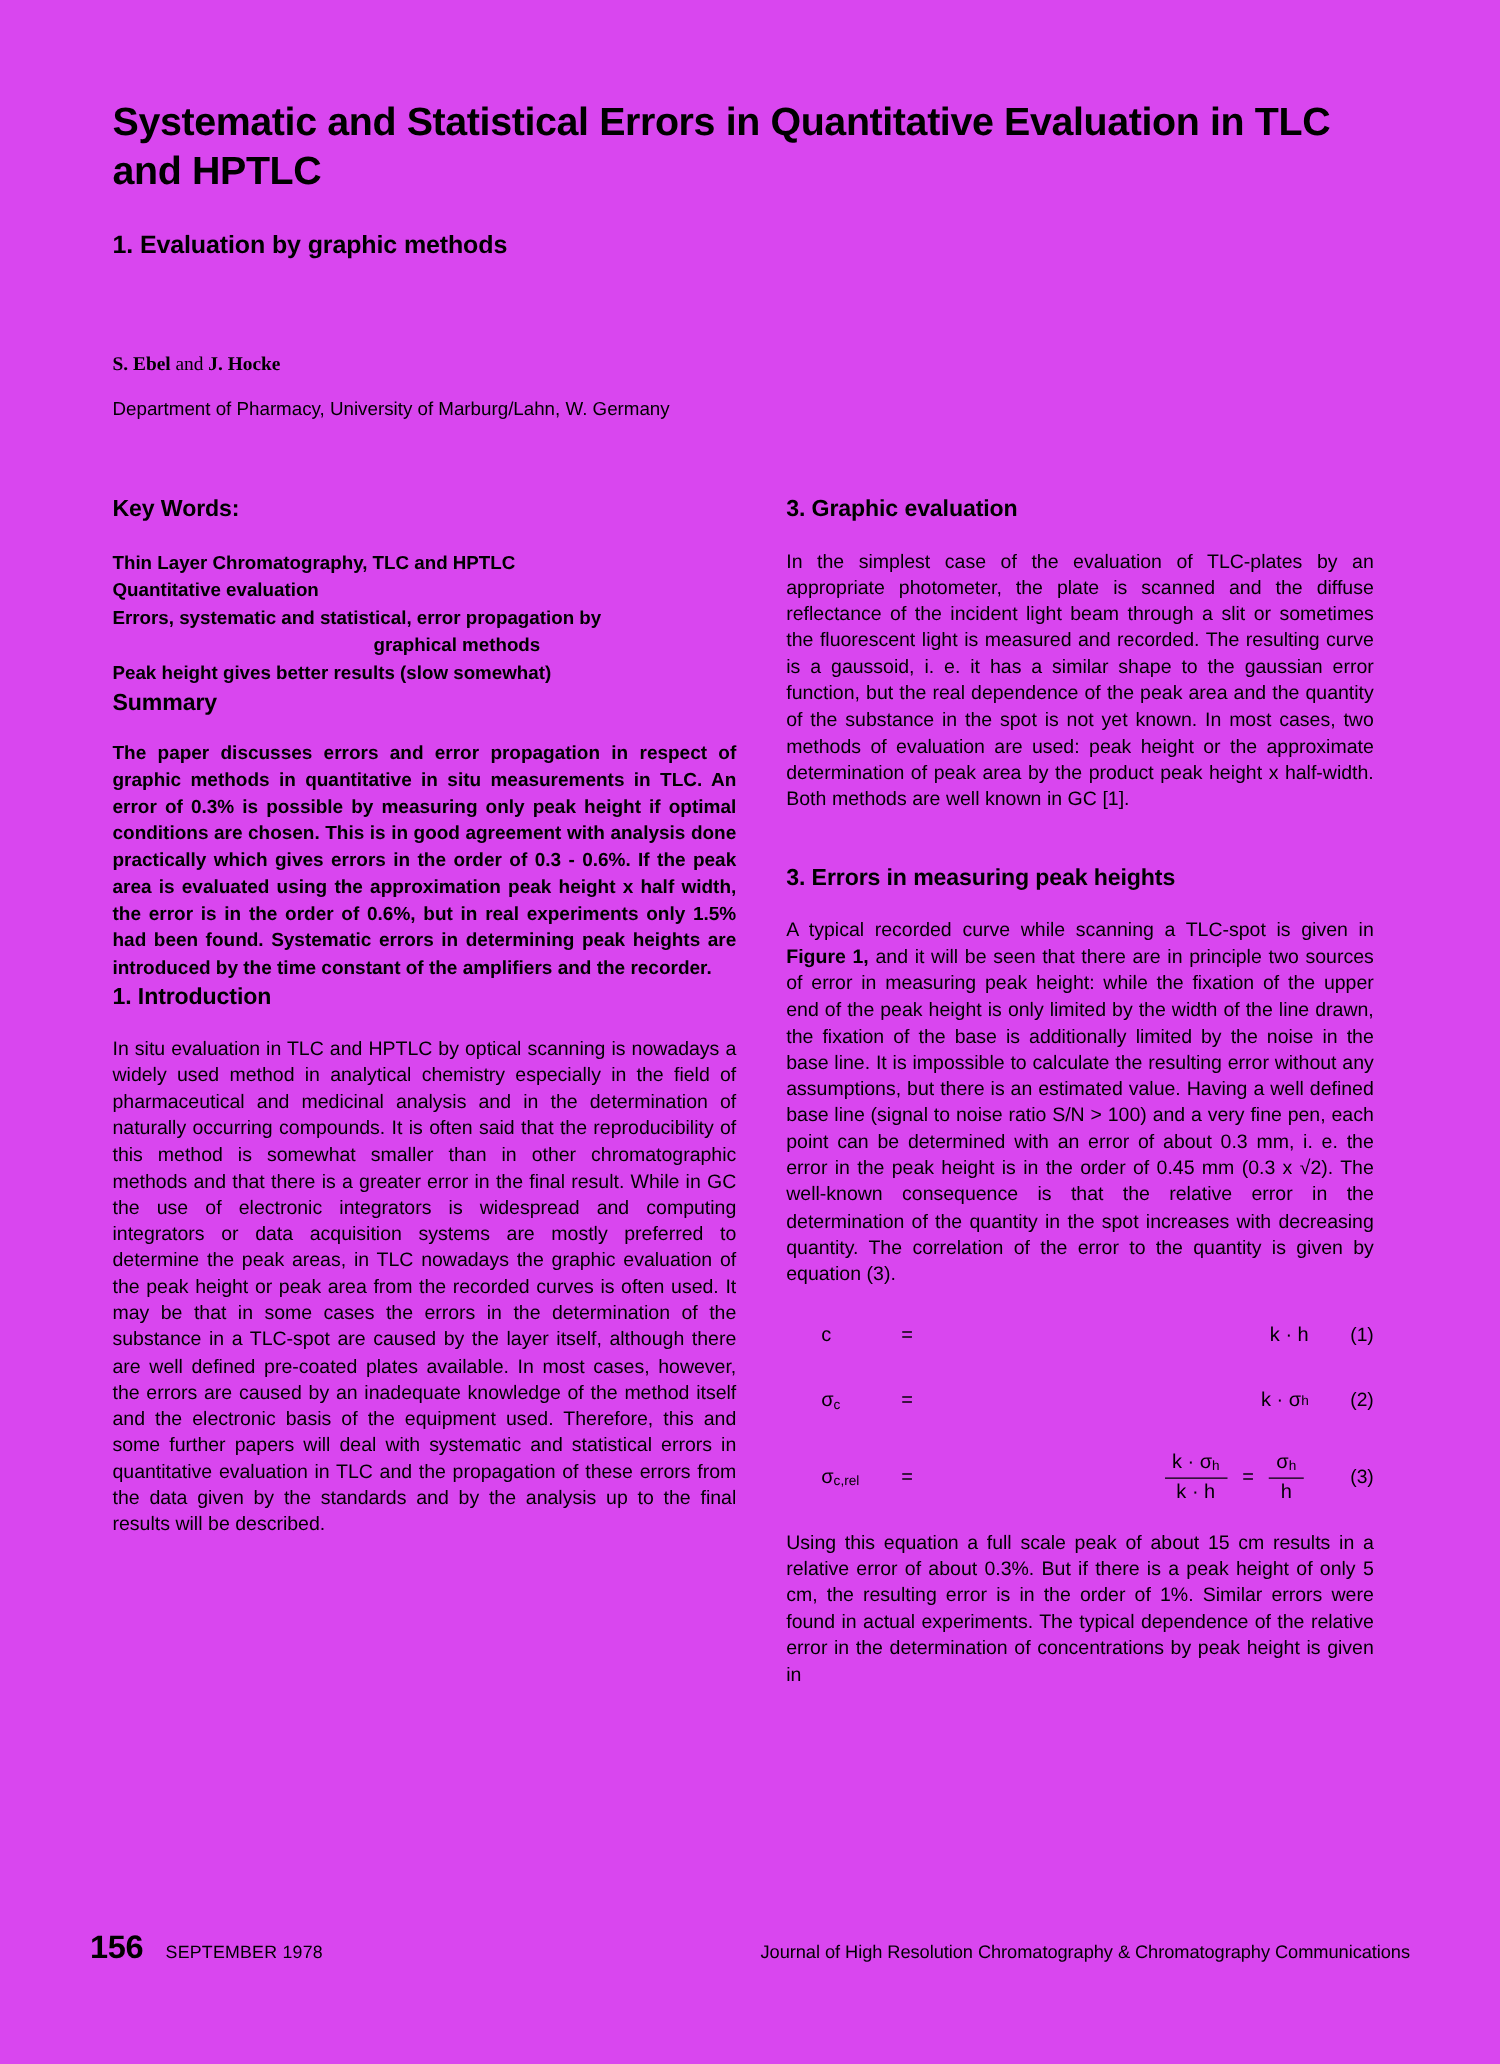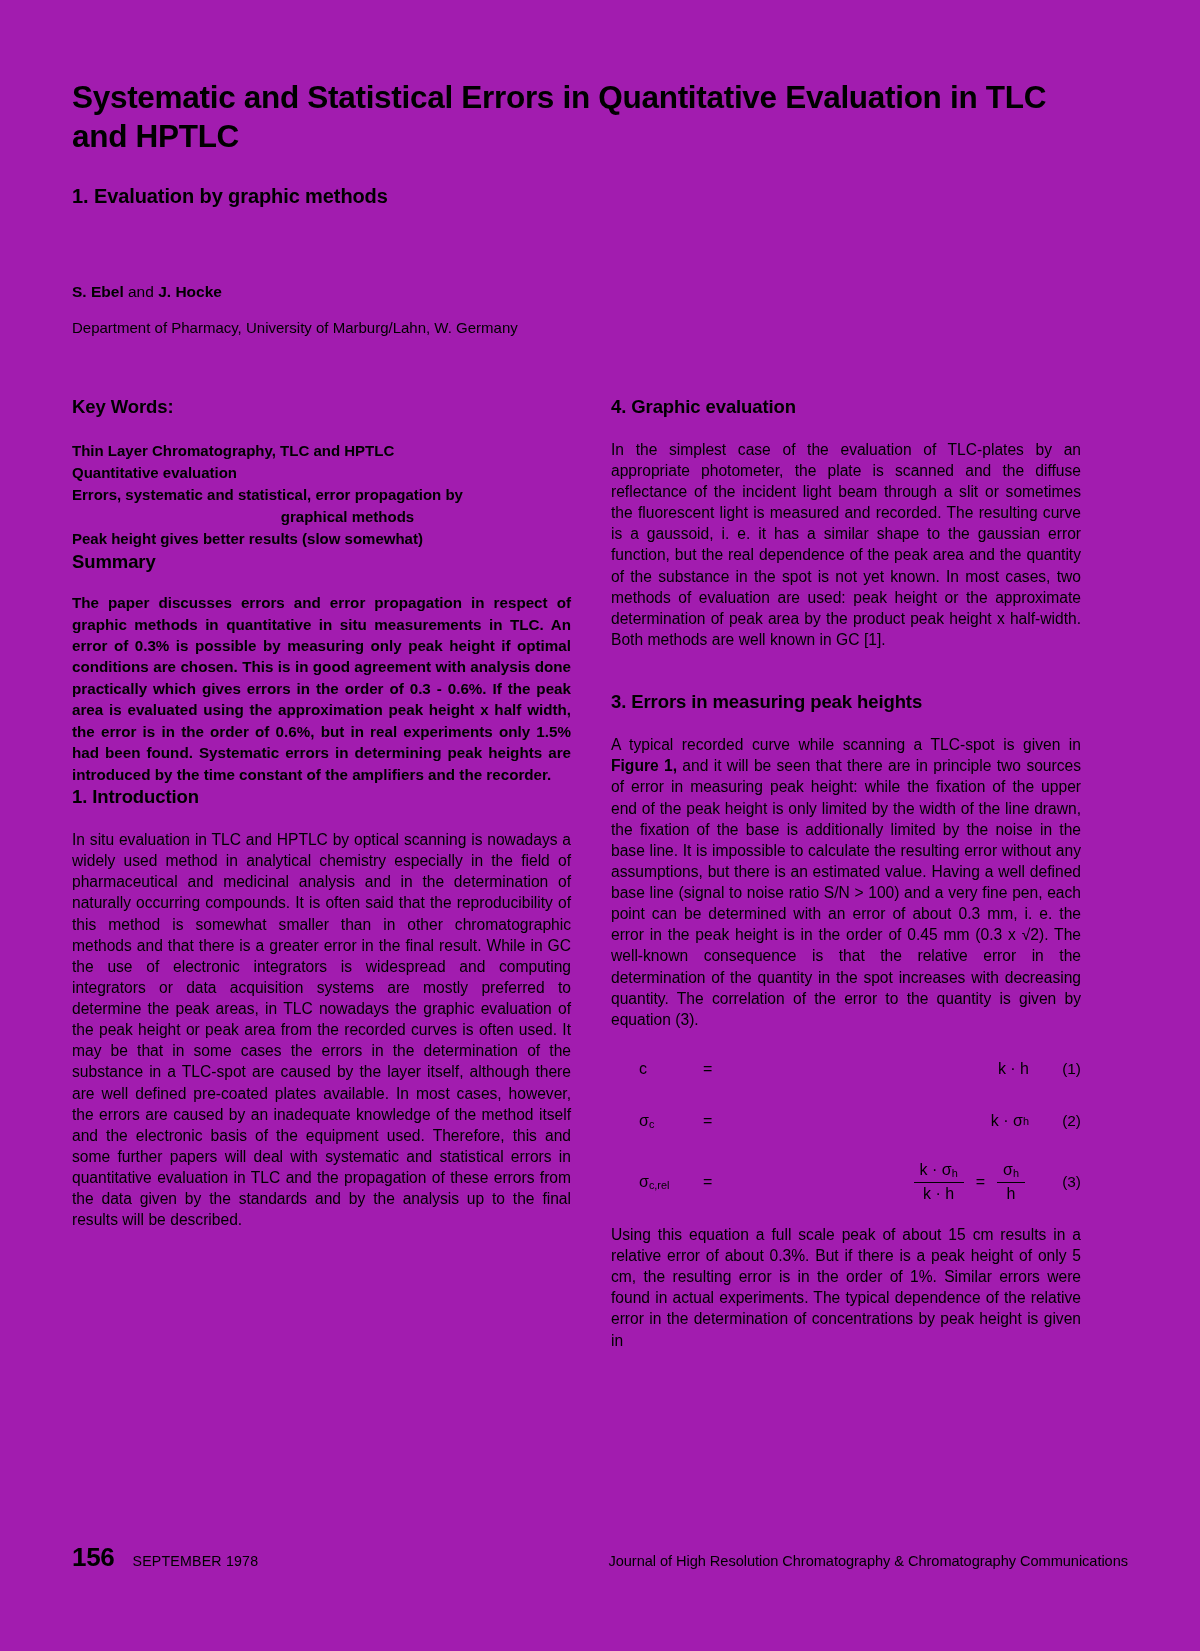--- a/index.html
+++ b/index.html
@@ -12,22 +12,22 @@
     height: 1651px;
     font-family: "Liberation Sans", sans-serif;
     color: #000000;
     -webkit-font-smoothing: antialiased;
   }
   .page {
     position: relative;
     width: 1200px;
     height: 1651px;
     box-sizing: border-box;
-    padding: 78px 72px 0 72px;
-    background: #a21caf;
+    padding: 78px 72px 0 90px;
+    background: #d946ef;
   }
 
   
   .doc-title {
     font-size: 31.5px;
     font-weight: bold;
     line-height: 1.23;
     letter-spacing: -0.3px;
     margin: 0 0 0 0;
     max-width: 1010px;
@@ -39,20 +39,21 @@
     margin: 28px 0 0 0;
     letter-spacing: -0.1px;
   }
   .authors {
     margin-top: 72px;
     font-size: 15.5px;
     line-height: 1.45;
   }
   .authors .names {
     font-weight: bold;
+    font-family: Liberation Serif, serif;
   }
   .authors .names .plain {
     font-weight: normal;
   }
   .affiliation {
     font-size: 15px;
     line-height: 1.45;
     margin-top: 13px;
   }
 
@@ -239,21 +240,21 @@
       <h2 class="sec summary-head">Summary</h2>
       <p class="bold">The paper discusses errors and error propagation in respect of graphic methods in quantitative in situ measurements in TLC. An error of 0.3% is possible by measuring only peak height if optimal conditions are chosen. This is in good agreement with analysis done practically which gives errors in the order of 0.3 - 0.6%. If the peak area is evaluated using the approximation peak height x half width, the error is in the order of 0.6%, but in real experiments only 1.5% had been found. Systematic errors in determining peak heights are introduced by the time constant of the amplifiers and the recorder.</p>
 
       <h2 class="sec intro-head">1. Introduction</h2>
       <p class="body first">In situ evaluation in TLC and HPTLC by optical scanning is nowadays a widely used method in analytical chemistry especially in the field of pharmaceutical and medicinal analysis and in the determination of naturally occurring compounds. It is often said that the reproducibility of this method is somewhat smaller than in other chromatographic methods and that there is a greater error in the final result. While in GC the use of electronic integrators is widespread and computing integrators or data acquisition systems are mostly preferred to determine the peak areas, in TLC nowadays the graphic evaluation of the peak height or peak area from the recorded curves is often used. It may be that in some cases the errors in the determination of the substance in a TLC-spot are caused by the layer itself, although there are well defined pre-coated plates available. In most cases, however, the errors are caused by an inadequate knowledge of the method itself and the electronic basis of the equipment used. Therefore, this and some further papers will deal with systematic and statistical errors in quantitative evaluation in TLC and the propagation of these errors from the data given by the standards and by the analysis up to the final results will be described.</p>
 
     </div>
 
     <div class="col right">
 
-      <h2 class="sec">4. Graphic evaluation</h2>
+      <h2 class="sec">3. Graphic evaluation</h2>
       <p class="body first">In the simplest case of the evaluation of TLC-plates by an appropriate photometer, the plate is scanned and the diffuse reflectance of the incident light beam through a slit or sometimes the fluorescent light is measured and recorded. The resulting curve is a gaussoid, i. e. it has a similar shape to the gaussian error function, but the real dependence of the peak area and the quantity of the substance in the spot is not yet known. In most cases, two methods of evaluation are used: peak height or the approximate determination of peak area by the product peak height x half-width. Both methods are well known in GC [1].</p>
 
       <h2 class="sec gap">3. Errors in measuring peak heights</h2>
       <p class="body first"><span>A typical recorded curve while scanning a TLC-spot is given in </span><b>Figure 1,</b><span> and it will be seen that there are in principle two sources of error in measuring peak height: while the fixation of the upper end of the peak height is only limited by the width of the line drawn, the fixation of the base is additionally limited by the noise in the base line. It is impossible to calculate the resulting error without any assumptions, but there is an estimated value. Having a well defined base line (signal to noise ratio S/N &gt; 100) and a very fine pen, each point can be determined with an error of about 0.3 mm, i. e. the error in the peak height is in the order of 0.45 mm (0.3 x √2). The well-known consequence is that the relative error in the determination of the quantity in the spot increases with decreasing quantity. The correlation of the error to the quantity is given by equation (3).</span></p>
 
       <div class="equations">
 
         <div class="eq-row">
           <span class="eq-lhs">c</span>
           <span class="eq-eq">=</span>

